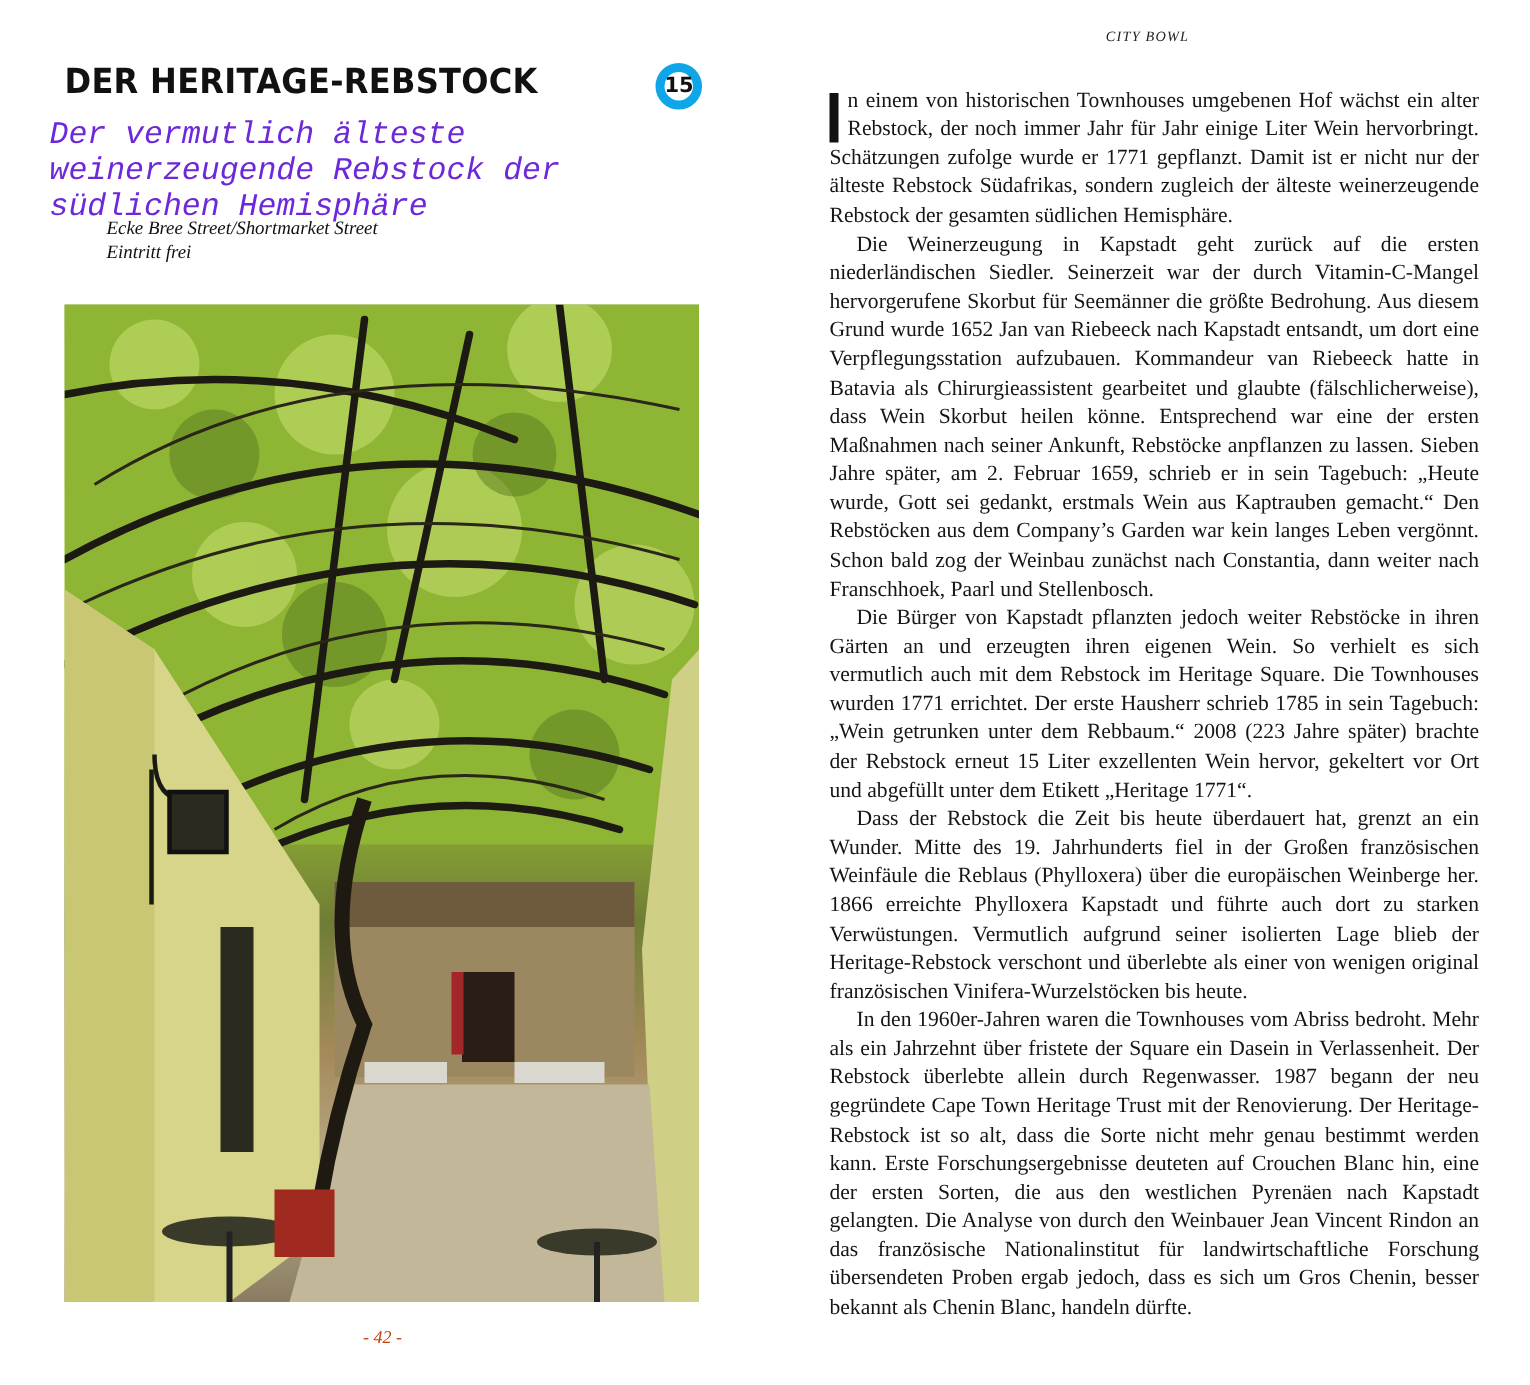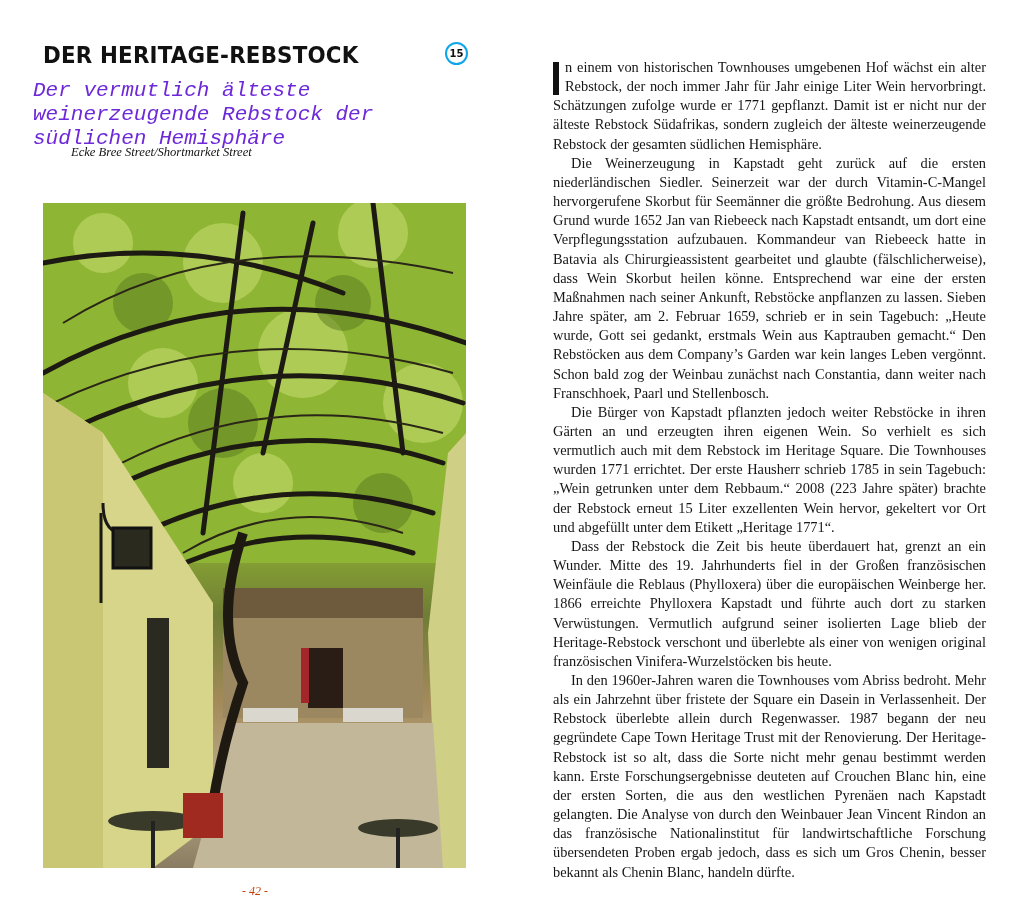--- a/index.html
+++ b/index.html
@@ -9,22 +9,22 @@
   .page-left { left: 0; width: 510px; }
   .page-right { left: 510px; width: 510px; }
 
   .title-row { position: absolute; left: 43px; top: 40px; width: 425px; height: 30px; }
   .title {
     font-family: "DejaVu Sans", sans-serif; font-weight: bold; font-size: 23px;
     letter-spacing: 0.2px; color: #111; position: absolute; left: 0; top: 2px; white-space: nowrap;
     transform: scaleX(0.93); transform-origin: left center;
   }
   .badge {
-    position: absolute; right: 0; top: 2px; width: 19px; height: 19px; border: 2px solid #0ea5e9;
-    border-radius: 50%; font-family: "DejaVu Sans", sans-serif; font-weight: bold; font-size: 10px;
+    position: absolute; right: 0; top: 2px; width: 19px; height: 19px; border: 6px solid #0ea5e9;
+    border-radius: 50%; font-family: "DejaVu Sans", sans-serif; font-weight: bold; font-size: 14px;
     line-height: 19px; text-align: center; color: #111;
   }
   .subtitle {
     position: absolute; left: 33px; top: 79px; width: 430px;
     font-family: Liberation Mono, monospace; font-style: italic; font-size: 21px; line-height: 24px; color: #6d28d9;
   }
   .info {
     position: absolute; left: 43px; top: 144px; width: 430px;
     font-family: "Liberation Serif", serif; font-style: italic; font-size: 12.6px; line-height: 16px; color: #111;
   }
@@ -61,20 +61,21 @@
 <body>
 
 <div class="page page-left">
   <div class="title-row">
     <div class="title">DER HERITAGE-REBSTOCK</div>
     <div class="badge">15</div>
   </div>
   <div class="subtitle">Der vermutlich älteste weinerzeugende Rebstock der südlichen Hemisphäre</div>
   <div class="info">
     <div>Ecke Bree Street/Shortmarket Street</div>
+    <div>Eintritt frei</div>
   </div>
 
   <div class="photo">
     <svg width="423" height="665" viewBox="0 0 423 665">
 
       <rect x="0" y="0" width="423" height="360" fill="#8fb534"></rect>
       <g fill="#c8e070" opacity="0.55">
         <circle cx="60" cy="40" r="30"></circle>
           <circle cx="180" cy="60" r="40"></circle>
           <circle cx="330" cy="30" r="35"></circle>
@@ -139,20 +140,21 @@
 
       <rect x="200" y="505" width="55" height="14" fill="#dad7cf"></rect>
       <rect x="300" y="505" width="60" height="14" fill="#dad7cf"></rect>
     </svg>
   </div>
 
   <div class="folio">- 42 -</div>
 </div>
 
 <div class="page page-right">
+  <div class="running-head">CITY BOWL</div>
 
   <div class="body-text">
     <p class="first">
       <span class="dropcap"></span><span>n einem von historischen Townhouses umgebenen Hof wächst ein alter Rebstock, der noch immer Jahr für Jahr einige Liter Wein hervorbringt. Schätzungen zufolge wurde er 1771 gepflanzt. Damit ist er nicht nur der älteste Rebstock Südafrikas, sondern zugleich der älteste weinerzeugende Rebstock der gesamten südlichen Hemisphäre.</span>
     </p>
     <p>Die Weinerzeugung in Kapstadt geht zurück auf die ersten niederländischen Siedler. Seinerzeit war der durch Vitamin-C-Mangel hervorgerufene Skorbut für Seemänner die größte Bedrohung. Aus diesem Grund wurde 1652 Jan van Riebeeck nach Kapstadt entsandt, um dort eine Verpflegungsstation aufzubauen. Kommandeur van Riebeeck hatte in Batavia als Chirurgieassistent gearbeitet und glaubte (fälschlicherweise), dass Wein Skorbut heilen könne. Entsprechend war eine der ersten Maßnahmen nach seiner Ankunft, Rebstöcke anpflanzen zu lassen. Sieben Jahre später, am 2. Februar 1659, schrieb er in sein Tagebuch: „Heute wurde, Gott sei gedankt, erstmals Wein aus Kaptrauben gemacht.“ Den Rebstöcken aus dem Company’s Garden war kein langes Leben vergönnt. Schon bald zog der Weinbau zunächst nach Constantia, dann weiter nach Franschhoek, Paarl und Stellenbosch.</p>
     <p>Die Bürger von Kapstadt pflanzten jedoch weiter Rebstöcke in ihren Gärten an und erzeugten ihren eigenen Wein. So verhielt es sich vermutlich auch mit dem Rebstock im Heritage Square. Die Townhouses wurden 1771 errichtet. Der erste Hausherr schrieb 1785 in sein Tagebuch: „Wein getrunken unter dem Rebbaum.“ 2008 (223 Jahre später) brachte der Rebstock erneut 15 Liter exzellenten Wein hervor, gekeltert vor Ort und abgefüllt unter dem Etikett „Heritage 1771“.</p>
     <p>Dass der Rebstock die Zeit bis heute überdauert hat, grenzt an ein Wunder. Mitte des 19. Jahrhunderts fiel in der Großen französischen Weinfäule die Reblaus (Phylloxera) über die europäischen Weinberge her. 1866 erreichte Phylloxera Kapstadt und führte auch dort zu starken Verwüstungen. Vermutlich aufgrund seiner isolierten Lage blieb der Heritage-Rebstock verschont und überlebte als einer von wenigen original französischen Vinifera-Wurzelstöcken bis heute.</p>
     <p><span>In den 1960er-Jahren waren die Townhouses vom Abriss bedroht. Mehr als ein Jahrzehnt über fristete der Square ein Dasein in Verlassenheit. Der Rebstock überlebte allein durch Regenwasser. 1987 begann der neu gegründete </span><span class="em">Cape Town Heritage Trust</span><span> mit der Renovierung. Der Heritage-Rebstock ist so alt, dass die Sorte nicht mehr genau bestimmt werden kann. Erste Forschungsergebnisse deuteten auf Crouchen Blanc hin, eine der ersten Sorten, die aus den westlichen Pyrenäen nach Kapstadt gelangten. Die Analyse von durch den Weinbauer Jean Vincent Rindon an das französische Nationalinstitut für landwirtschaftliche Forschung übersendeten Proben ergab jedoch, dass es sich um Gros Chenin, besser bekannt als Chenin Blanc, handeln dürfte.</span></p>
   </div>

